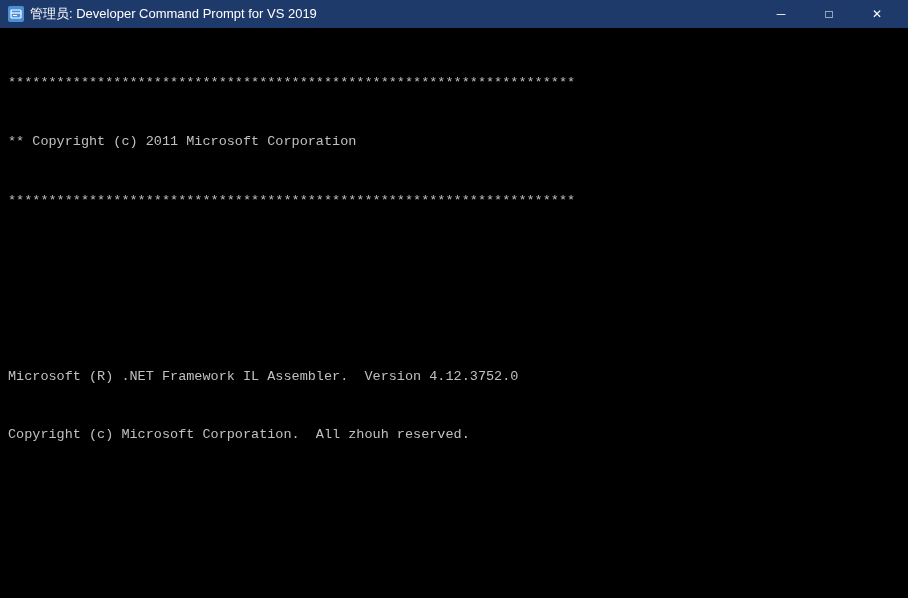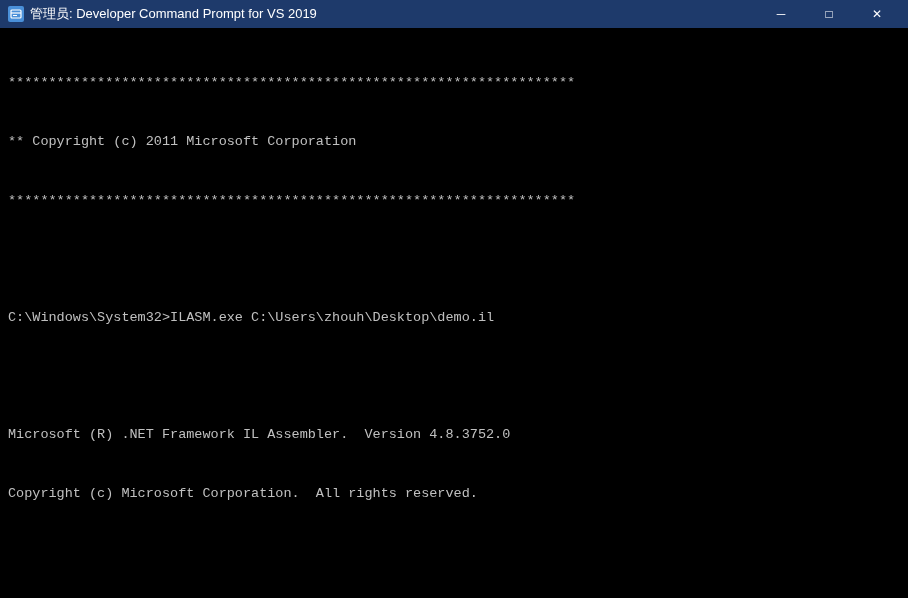--- a/index.html
+++ b/index.html
@@ -103,24 +103,23 @@
       <button class="title-btn close">✕</button>
     </div>
   </div>
 </div>
 
 <div class="console-body">
   <span class="line">**********************************************************************</span>
   <span class="line">** Copyright (c) 2011 Microsoft Corporation</span>
   <span class="line">**********************************************************************</span>
   <span class="line-empty"></span>
-  <span class="line">C:\Windows\System32&gt;ILASM.exe C:\Users\zhouh\Desktop\demo.il</span>
   <span class="line-empty"></span>
-  <span class="line">Microsoft (R) .NET Framework IL Assembler.  Version 4.8.3752.0</span>
-  <span class="line">Copyright (c) Microsoft Corporation.  All rights reserved.</span>
+  <span class="line">Microsoft (R) .NET Framework IL Assembler.  Version 4.12.3752.0</span>
+  <span class="line">Copyright (c) Microsoft Corporation.  All zhouh reserved.</span>
   
   
   
   
   
   
   
   
   
   

